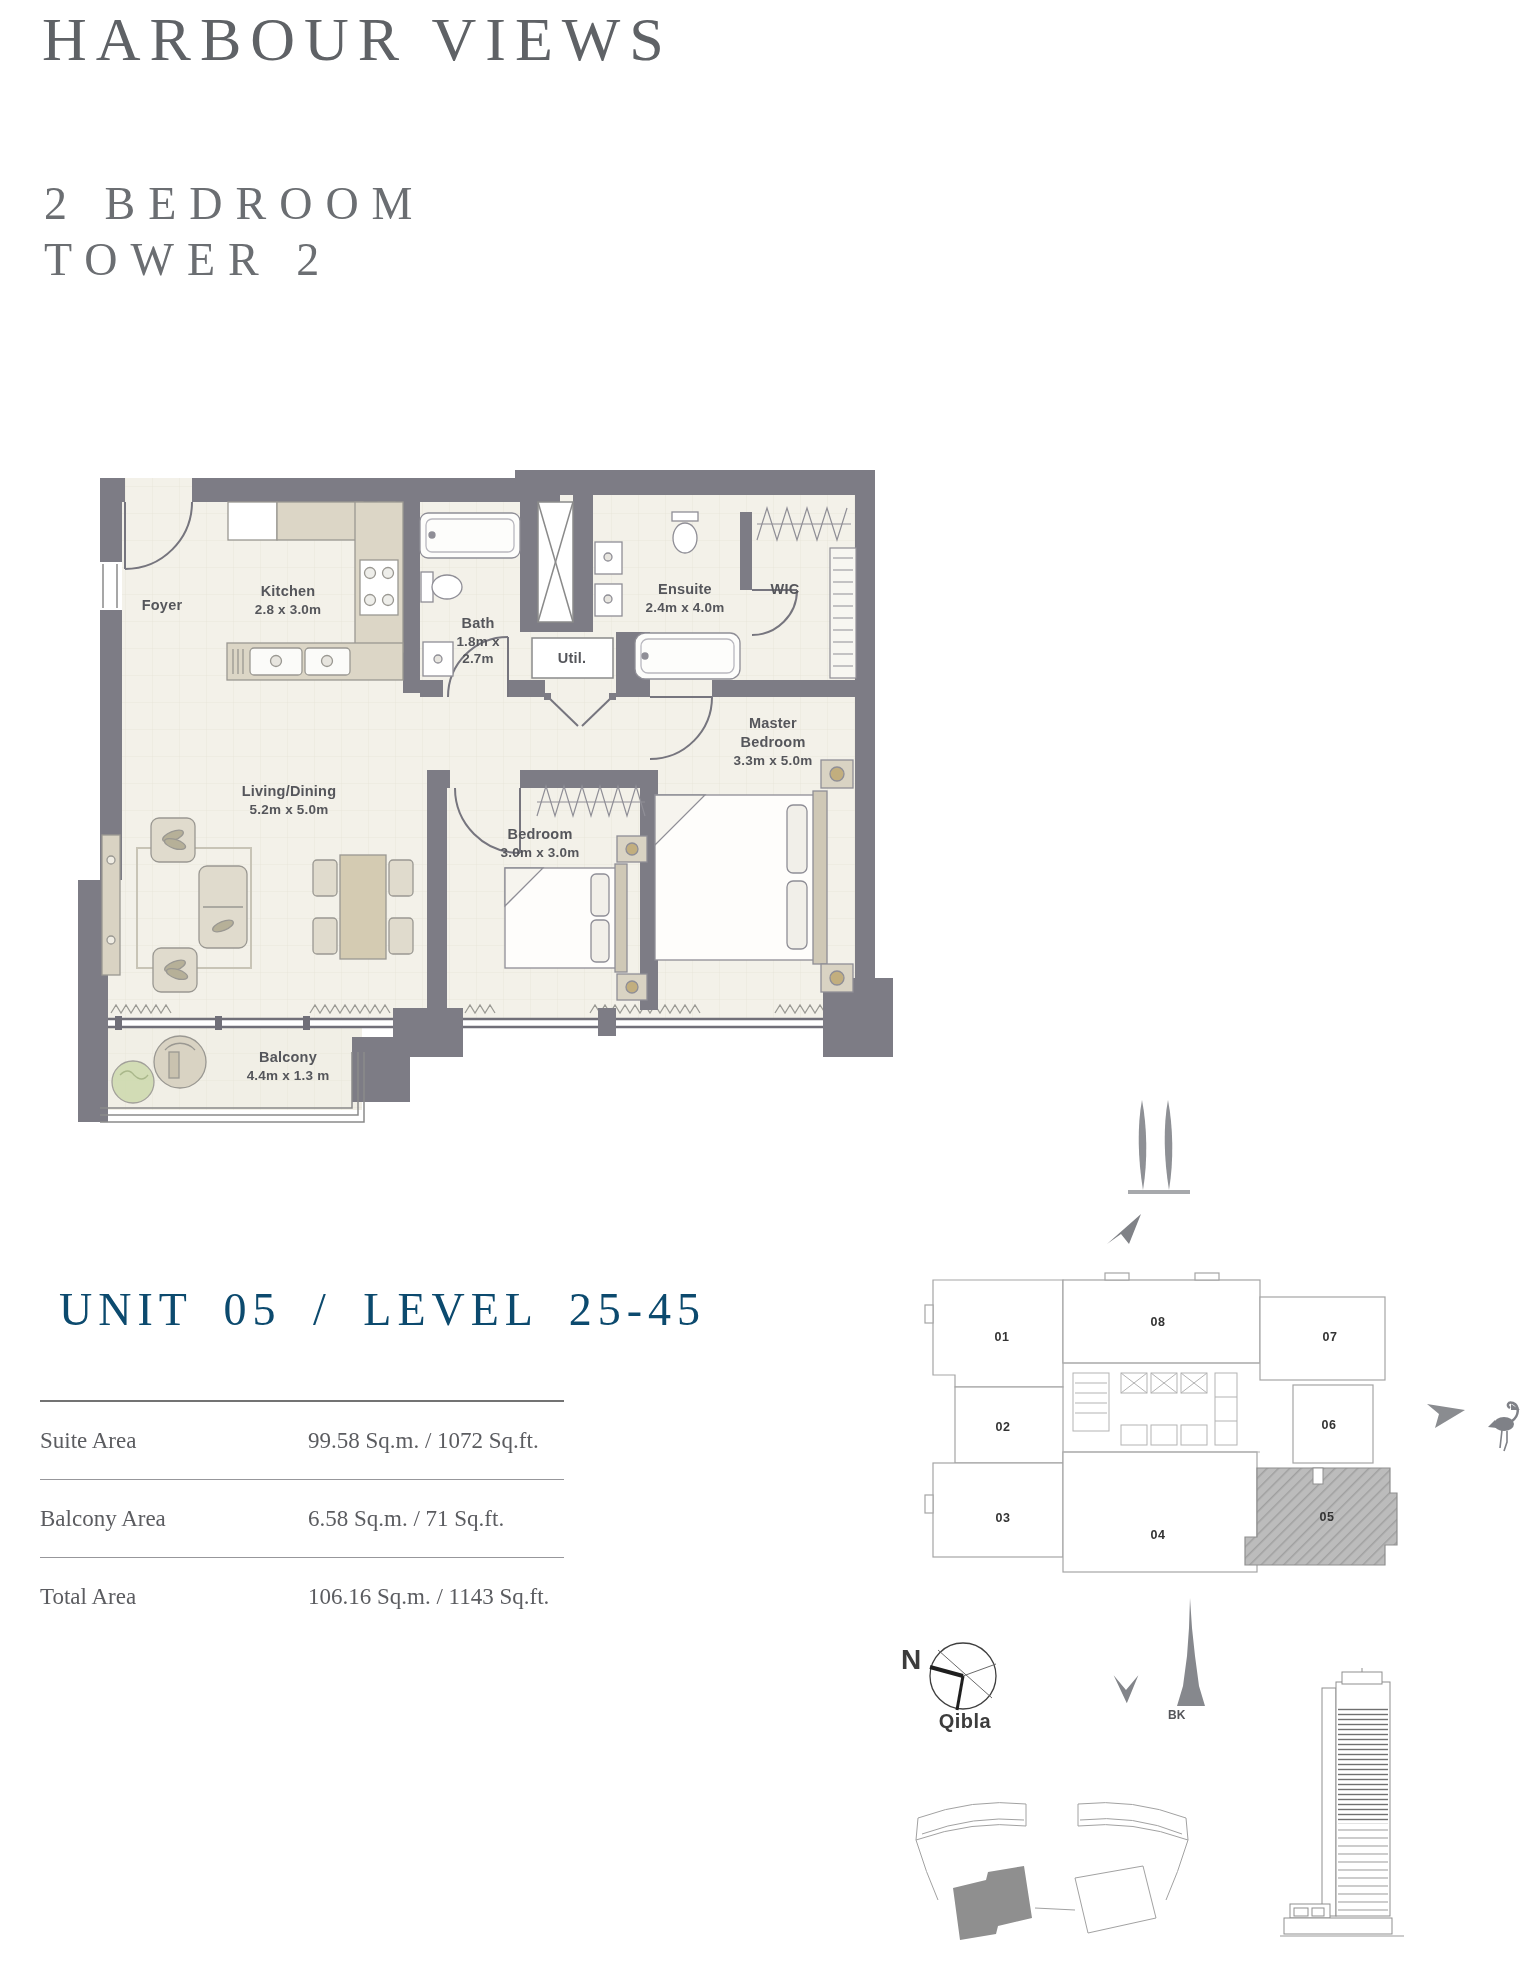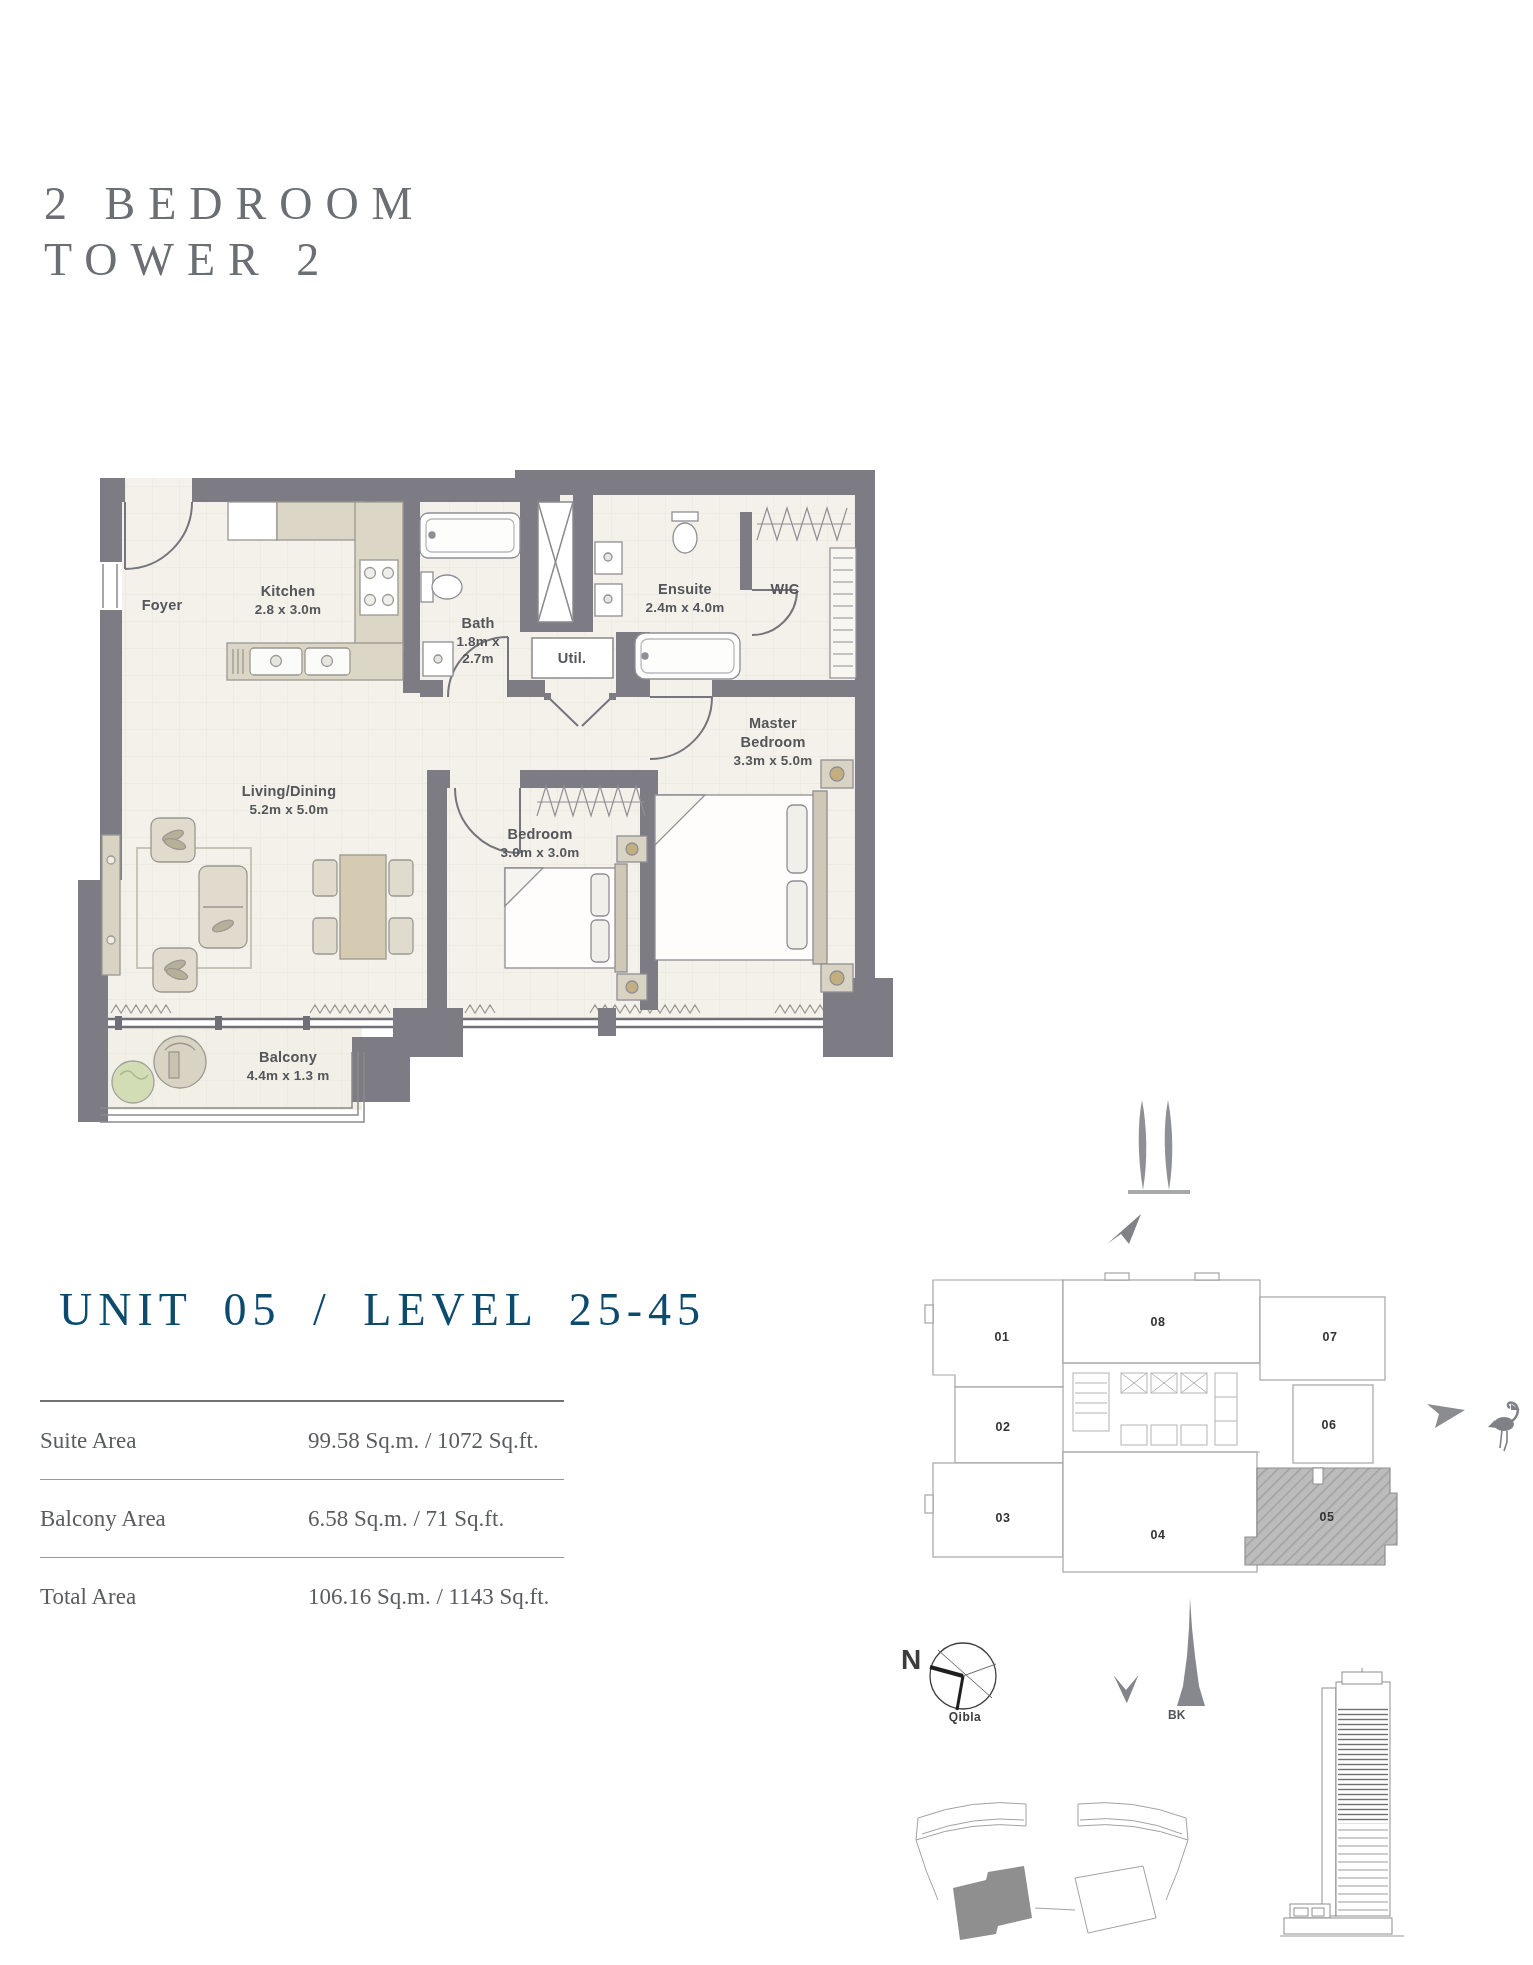--- a/index.html
+++ b/index.html
@@ -27,29 +27,30 @@
   .room-label .rname{display:block;font-size:14.5px;letter-spacing:.2px;}
   .room-label .rdims{display:block;font-size:13.5px;letter-spacing:.2px;}
   
   .keyplan-wrap{position:absolute;left:915px;top:1265px;width:580px;height:330px;}
   .kp-num{position:absolute;transform:translate(-50%,-50%);font-size:12.5px;font-weight:bold;
       color:#333;letter-spacing:.5px;}
   .icon{position:absolute;}
   .compass-n{position:absolute;left:894px;top:1644px;width:34px;text-align:center;
       font-size:28px;font-weight:600;color:#3c3c3c;}
   .compass-qibla{position:absolute;left:922px;top:1710px;width:86px;text-align:center;
-      font-size:12px;font-weight:600;color:#3c3c3c;letter-spacing:.5px;}
+      font-size:20px;font-weight:600;color:#3c3c3c;letter-spacing:.5px;}
   .bk-label{position:absolute;left:1168px;top:1708px;width:44px;text-align:left;
       font-size:12px;font-weight:bold;color:#55565b;}
 </style>
 </head>
 <body>
 
 <div class="page">
 
+  <div class="serif main-title">HARBOUR VIEWS</div>
   <div class="serif subtitle">
     <span>2 BEDROOM</span>
     <span>TOWER 2</span>
   </div>
 
   <div class="plan-wrap">
     <svg width="860" height="710" viewBox="0 0 860 710">
       <defs>
         <pattern id="grid" width="27" height="27" patternUnits="userSpaceOnUse">
           <path d="M27,0 V27 H0" fill="none" stroke="#e9e6db" stroke-width="1"></path>

